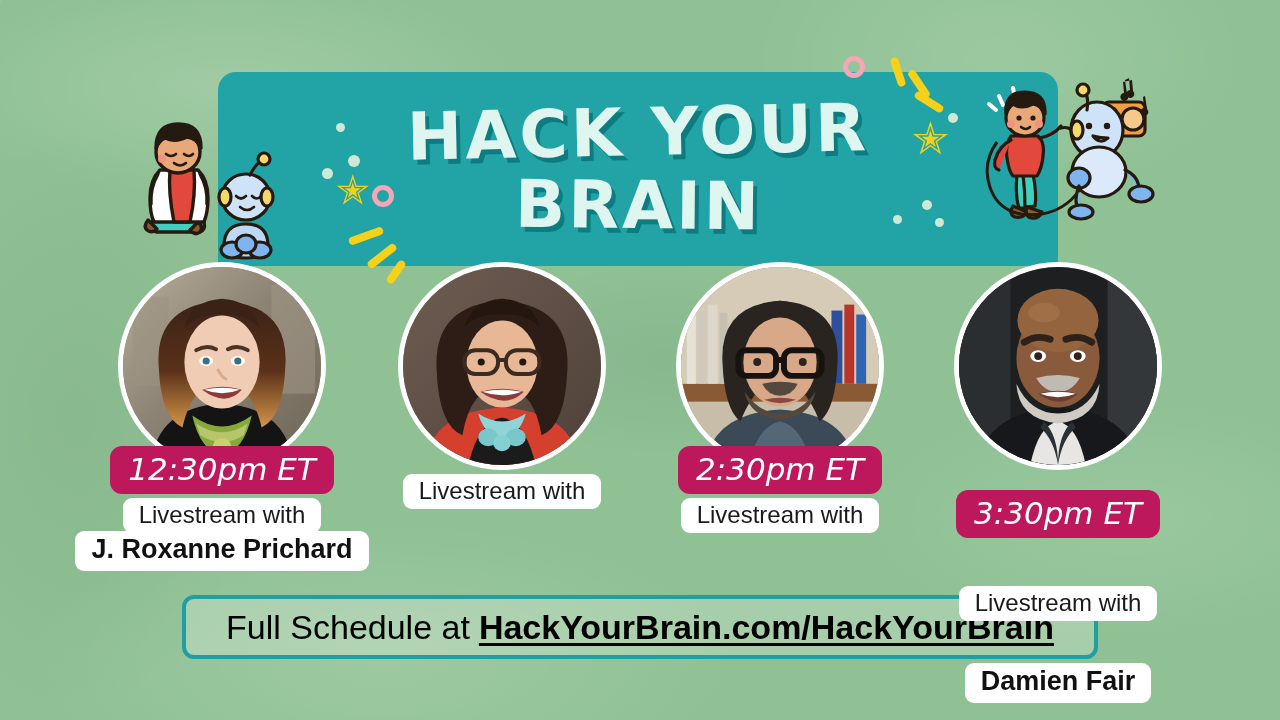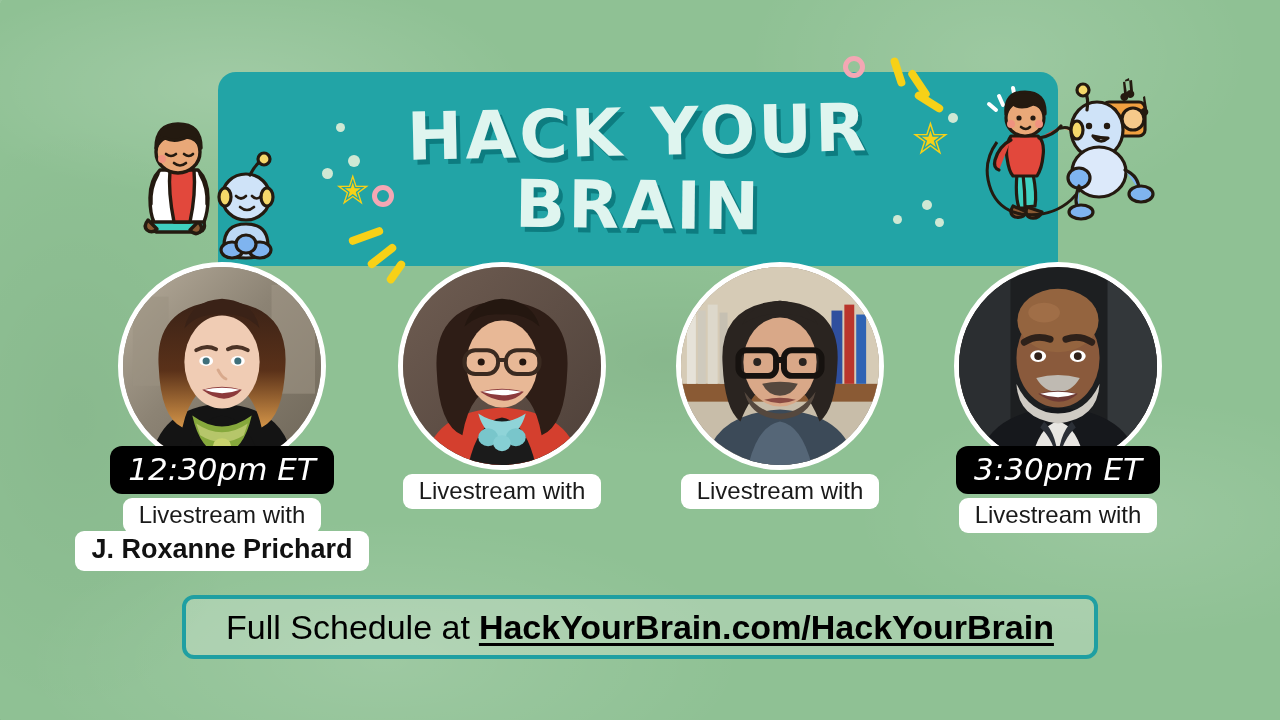--- a/index.html
+++ b/index.html
@@ -107,38 +107,38 @@
   .speaker {
     position: absolute;
     width: 300px;
     display: flex;
     flex-direction: column;
     align-items: center;
   }
   .speaker-0 { left: 72px; }
   .speaker-1 { left: 352px; }
   .speaker-2 { left: 630px; }
-  .speaker-3 { left: 908px; }
+  .speaker-3 { left: 908px; gap: 44px; }
 
   .portrait {
     width: 208px;
     height: 208px;
     border-radius: 50%;
     border: 5px solid #ffffff;
     overflow: hidden;
     position: relative;
     background: #8a8276;
   }
   .portrait .photo { position: absolute; inset: 0; }
 
   .time-pill {
     margin-top: -24px;
     position: relative;
     z-index: 3;
-    background: #000000;
+    background: #be185d;
     color: #ffffff;
     border-radius: 12px;
     padding: 5px 18px 7px;
     font-size: 31px;
     font-style: italic;
     font-weight: 400;
     white-space: nowrap;
     font-family: "DejaVu Sans", sans-serif;
   }
 
@@ -409,20 +409,21 @@
           <path d="M64 126 q16 22 36 22 q20 0 36 -22 q-6 26 -36 28 q-30 -2 -36 -28z" fill="#55483e"></path>
           <path d="M82 118 q18 -4 36 0 q-6 12 -18 12 q-12 0 -18 -12z" fill="#55483e"></path>
           <rect x="58" y="84" width="38" height="26" rx="8" fill="none" stroke="#16120f" stroke-width="6"></rect>
           <rect x="104" y="84" width="38" height="26" rx="8" fill="none" stroke="#16120f" stroke-width="6"></rect>
           <path d="M96 94 h8" stroke="#16120f" stroke-width="6"></path>
           <circle cx="77" cy="96" r="4" fill="#2a2420"></circle>
           <circle cx="123" cy="96" r="4" fill="#2a2420"></circle>
           <path d="M84 134 q16 -4 32 0 q-16 7 -32 0z" fill="#8a4a42"></path>
         </svg>
       </div>
+      <div class="time-pill">2:30pm ET</div>
       <div class="livestream-label">Livestream with</div>
     </div>
 
     <div class="speaker speaker-3">
       <div class="portrait">
         <svg class="photo" viewBox="0 0 200 200" preserveAspectRatio="xMidYMid slice">
           <rect width="200" height="200" fill="#1d1f21"></rect>
           <rect x="0" y="0" width="52" height="200" fill="#2b2e31"></rect>
           <rect x="150" y="0" width="50" height="200" fill="#33373a"></rect>
           <path d="M18 200 q10 -54 82 -58 q72 4 82 58z" fill="#16181c"></path>
@@ -439,20 +440,21 @@
           <circle cx="80" cy="90" r="4" fill="#30211a"></circle>
           <circle cx="120" cy="90" r="4" fill="#30211a"></circle>
           <path d="M58 118 q14 30 42 30 q28 0 42 -30 q-2 36 -42 40 q-40 -4 -42 -40z" fill="#cfcbc4"></path>
           <path d="M78 112 q22 -6 44 0 q-8 14 -22 14 q-14 0 -22 -14z" fill="#bfbab2"></path>
           <path d="M80 128 q20 -6 40 0 q-18 16 -40 0z" fill="#6e3a34"></path>
           <path d="M82 128 q18 -4 36 0 q-18 7 -36 0z" fill="#ffffff"></path>
         </svg>
       </div>
       <div class="time-pill">3:30pm ET</div>
       <div class="livestream-label">Livestream with</div>
+      <div class="speaker-name">Damien Fair</div>
     </div>
 
   </div>
 
   <div class="schedule-bar">
     <span>Full Schedule at</span>
     <span class="bold-link">HackYourBrain.com/HackYourBrain</span>
   </div>
 
 </div>

